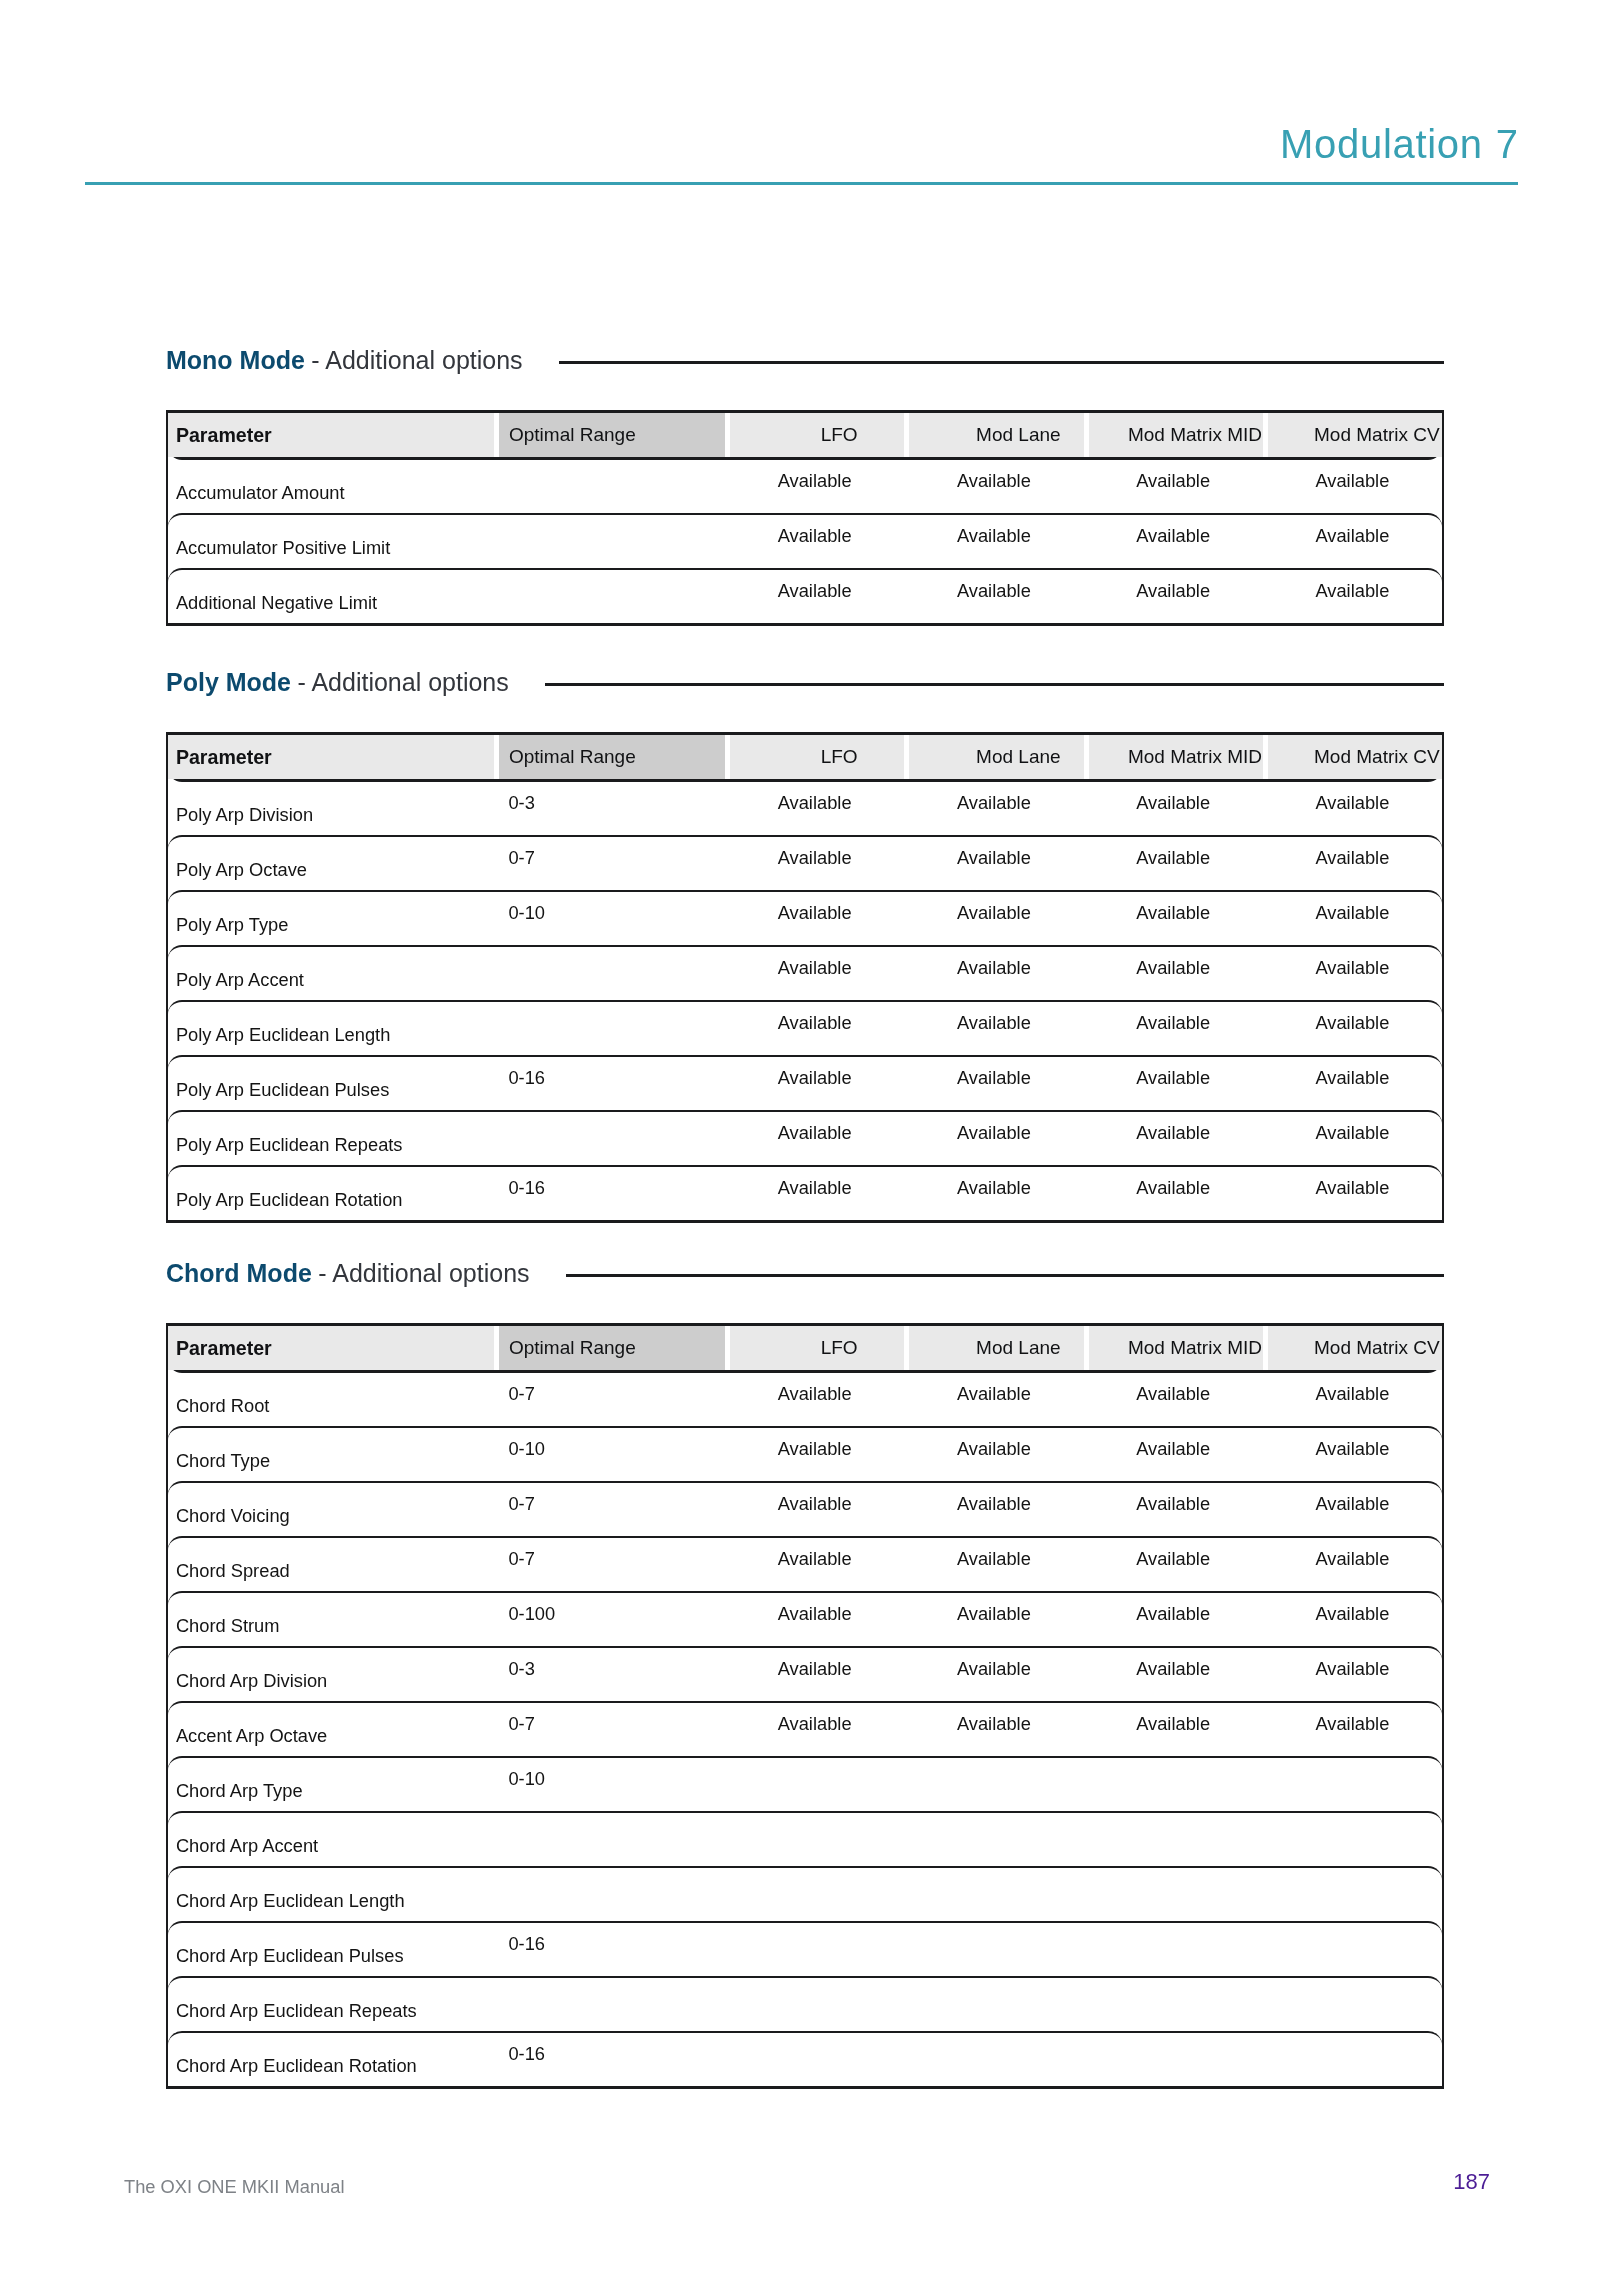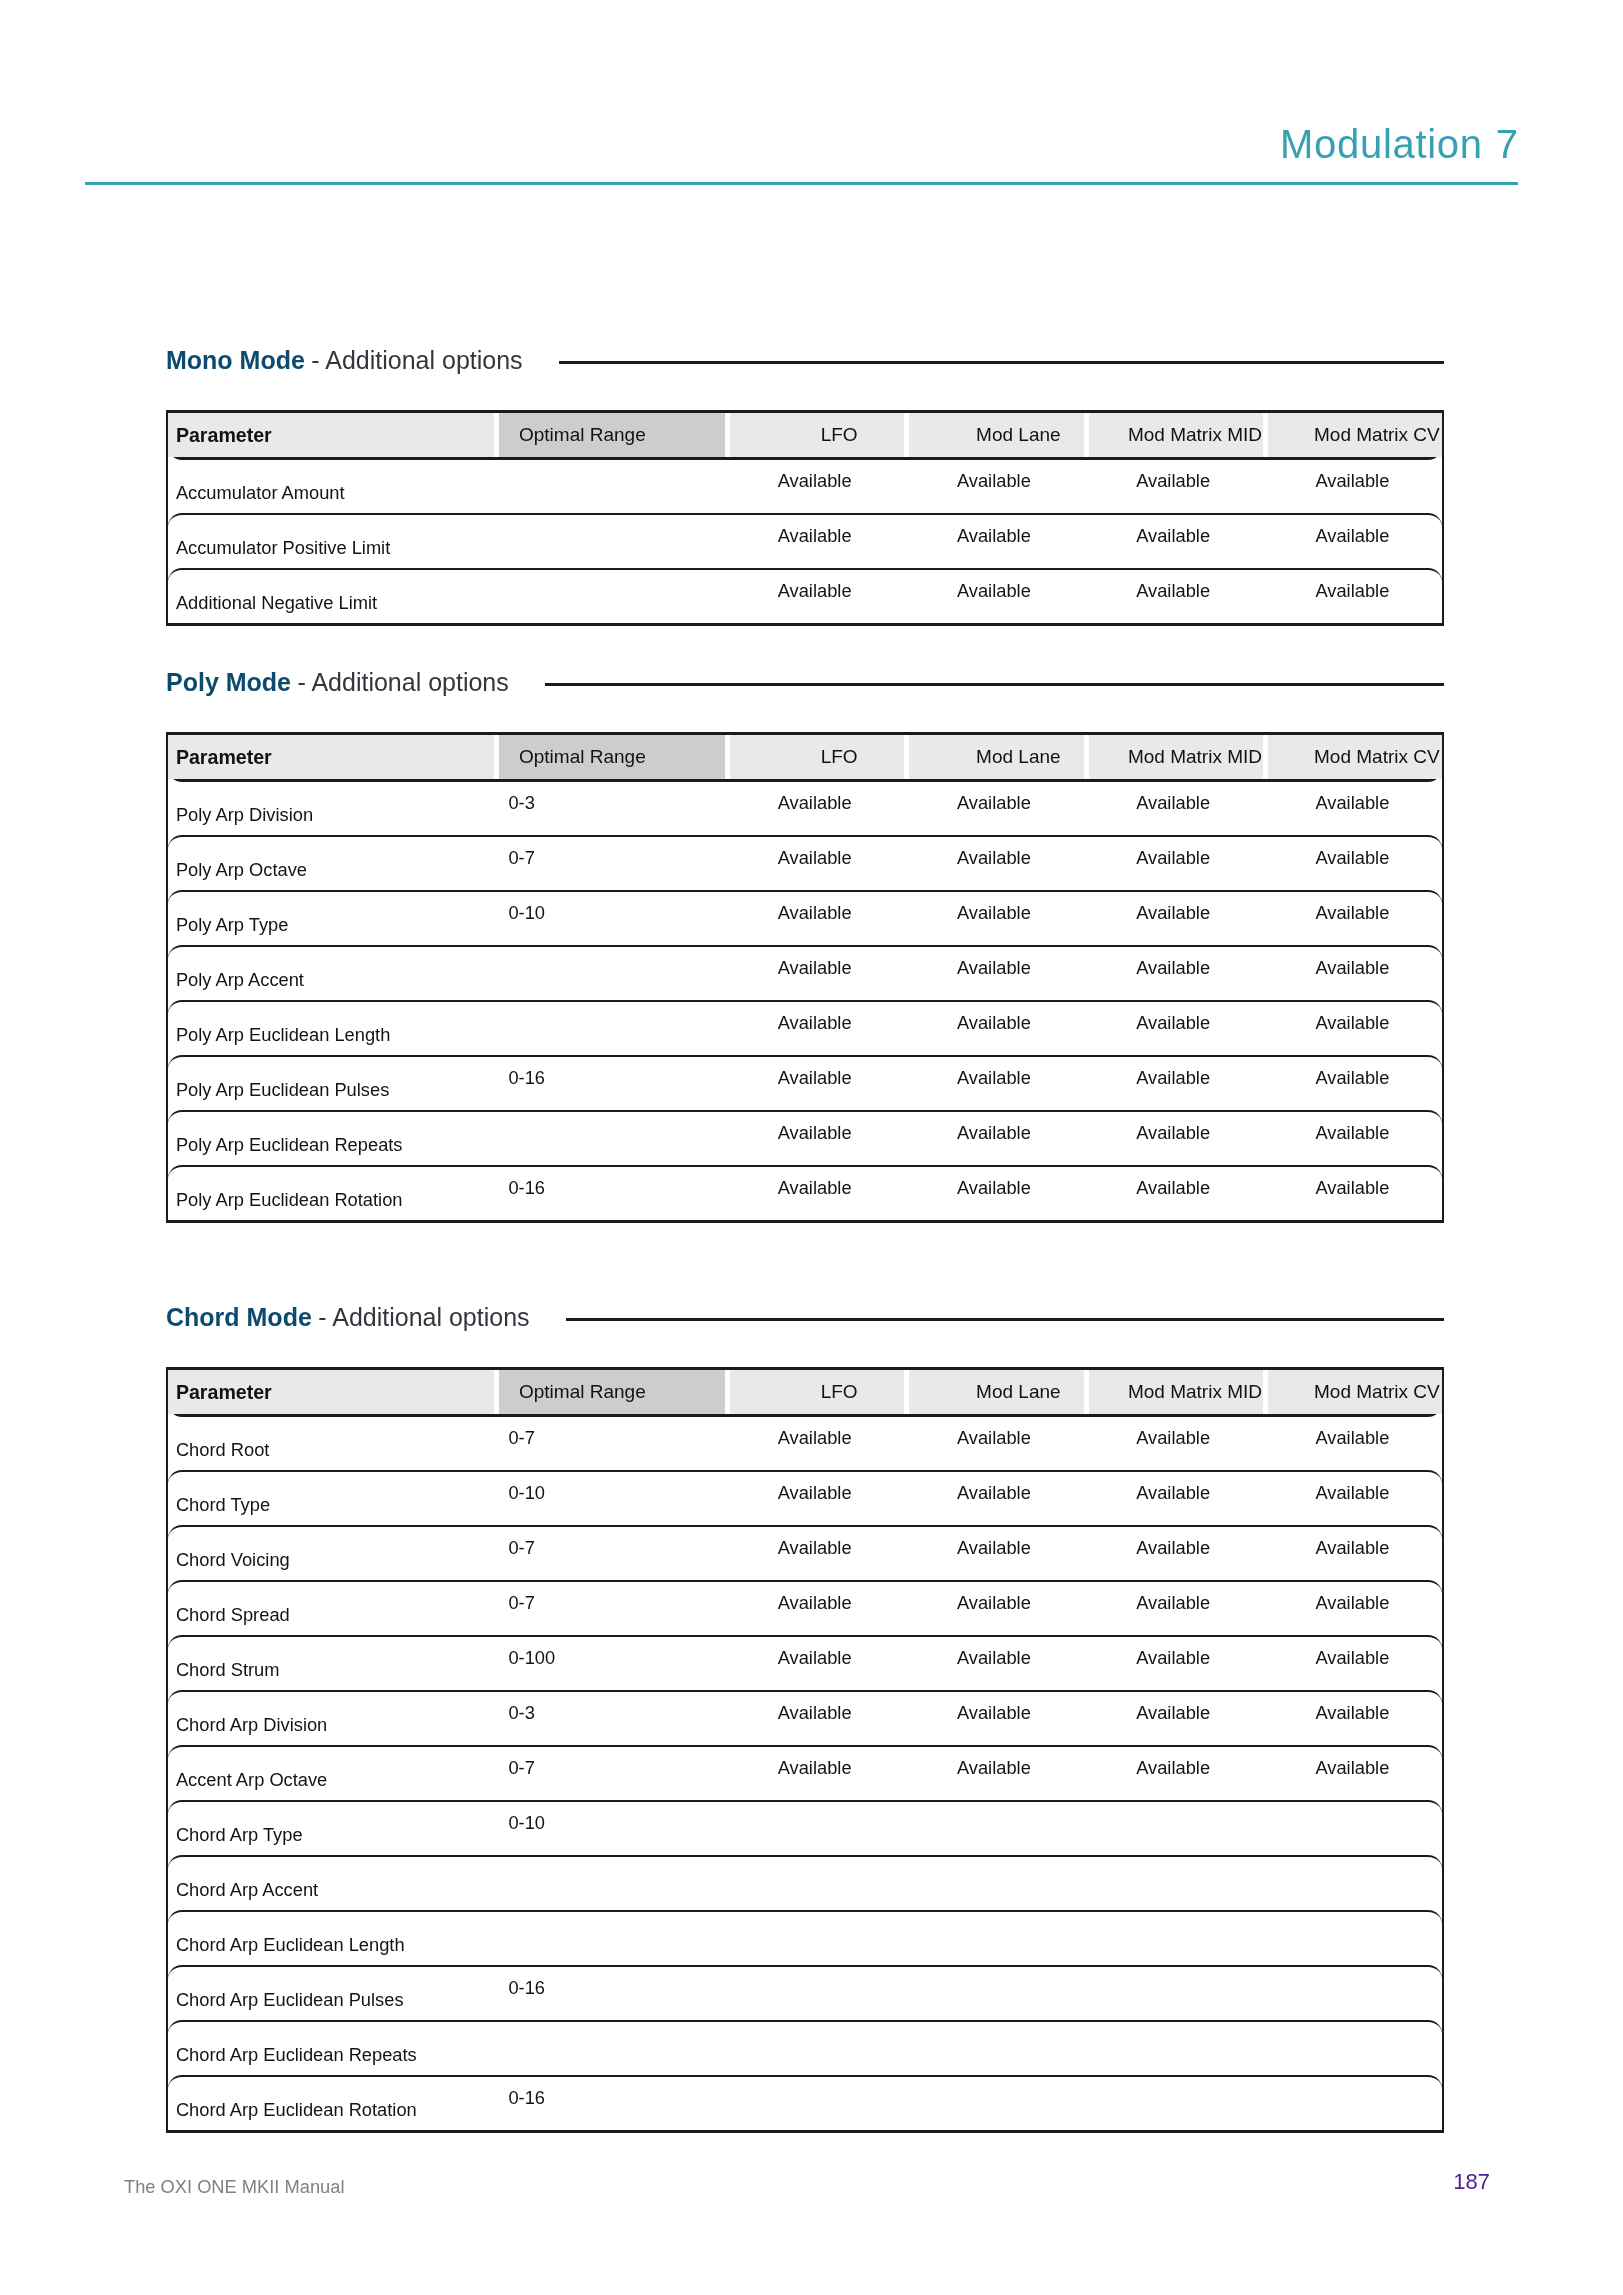--- a/index.html
+++ b/index.html
@@ -13,41 +13,41 @@
     display:flex;align-items:baseline;gap:13px;
   }
   .chapter-title{font-size:40px;font-weight:400;letter-spacing:0.7px;}
   .chapter-number{font-size:40px;font-weight:400;}
   .chapter-rule{position:absolute;left:85px;right:105px;top:182px;height:3.3px;}
   
   .content{position:absolute;left:166px;top:0;width:1278px;}
   .mode-section{position:absolute;left:0;width:100%;}
   .mode-section.s0{top:345px;}
   .mode-section.s1{top:667px;}
-  .mode-section.s2{top:1258px;margin-top:44px;}
+  .mode-section.s2{top:1258px;}
   .sec-head{display:flex;align-items:center;height:31px;}
   .sec-title{font-size:25px;color:#33363c;white-space:nowrap;}
   .sec-title b{font-weight:700;color:#0c4a6e;}
   .sec-tail{margin-left:6.5px;}
   .sec-rule{flex:1;height:3.3px;background:#1a1b1d;margin-left:36px;margin-top:3.9px;}
   
   .mod-table{
     margin-top:34px;
     border:2px solid #1a1b1d;border-top-width:3.3px;border-bottom-width:3.3px;
     background:#ffffff;
   }
   .thead,.trow{display:grid;grid-template-columns:326px 231px 1fr 1fr 1fr 1fr;border-radius:14px;}
   .thead{height:44px;border-bottom:3.3px solid #1a1b1d;}
   .hcell{
     background:#e9e9e9;display:flex;align-items:center;
     font-size:19px;color:#111214;white-space:nowrap;overflow:hidden;
   }
   .hcell+.hcell{border-left:5.2px solid #ffffff;}
   .hcell.col0{font-weight:700;font-size:19.6px;padding-left:7.9px;}
-  .hcell.col1{background:#cdcdcd;padding-left:20px;}
+  .hcell.col1{background:#cdcdcd;padding-left:10px;}
   .hcell.col2,.hcell.col3,.hcell.col4,.hcell.col5{justify-content:center;padding-left:44px;}
   .trow{height:53px;}
   .trow + .trow{border-top:2.6px solid #1a1b1d;}
   .tcell{display:flex;align-items:center;font-size:18.3px;color:#141414;white-space:nowrap;}
   .tcell.param{padding-left:7.9px;padding-top:13px;}
   .tcell.range{padding-left:14.4px;padding-bottom:10.5px;}
   .tcell.avail{justify-content:center;padding-bottom:10.5px;}
   
   .footer-left{position:absolute;left:124px;top:2176px;font-size:18.3px;color:#7e8287;}
   .footer-page{position:absolute;right:133px;top:2169px;font-size:22px;color:#4c1d95;}

